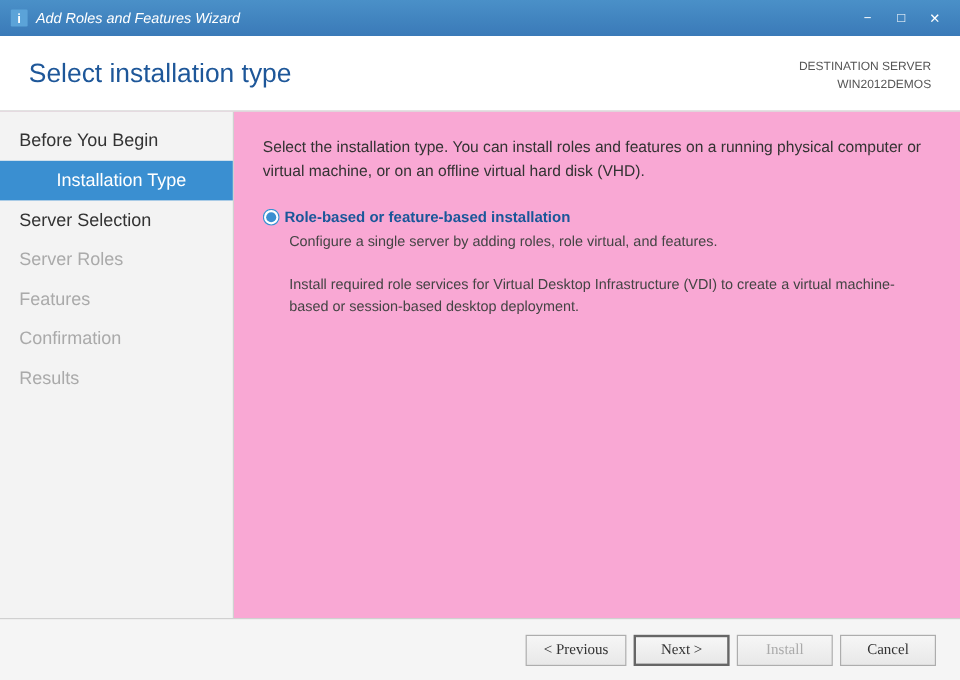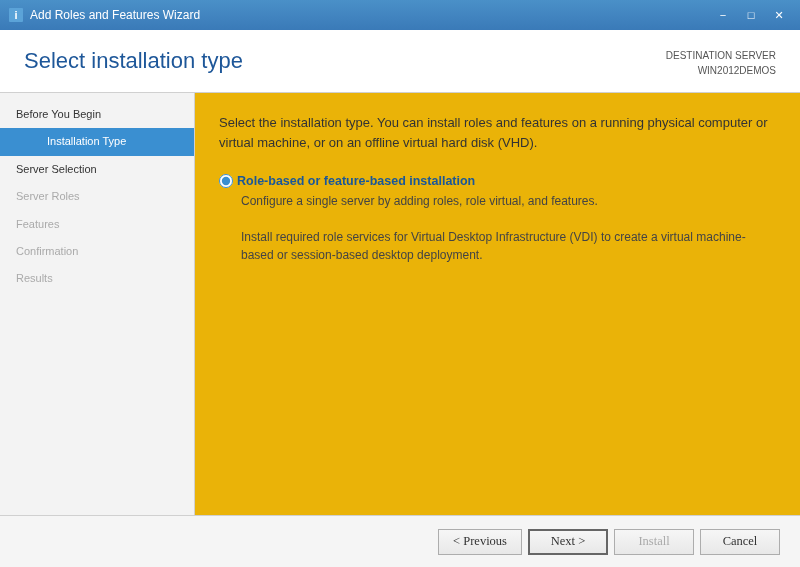--- a/index.html
+++ b/index.html
@@ -23,41 +23,42 @@
       color: white;
     }
     .titlebar-left {
       display: flex;
       align-items: center;
       gap: 6px;
     }
     .titlebar-title {
       font-size: 12px;
       font-weight: normal;
+      font-style: italic;
     }
     .titlebar-controls {
       display: flex;
       gap: 2px;
     }
     .titlebar-btn {
       width: 26px;
       height: 20px;
       background: transparent;
       border: none;
       color: white;
       cursor: pointer;
       display: flex;
       align-items: center;
       justify-content: center;
       font-size: 11px;
     }
 
     
     .dialog {
-      background: #eab308;
+      background: #f9a8d4;
       width: 800px;
       height: 537px;
       display: flex;
       flex-direction: column;
     }
 
     
     .header {
       background: #ffffff;
       padding: 18px 24px 14px 24px;
@@ -88,21 +89,21 @@
 
     
     .sidebar {
       width: 195px;
       background: #f3f3f3;
       border-right: 1px solid #d0d0d0;
       padding: 8px 0;
     }
     .sidebar-item {
       padding: 6px 16px;
-      font-size: 11px;
+      font-size: 15px;
       cursor: pointer;
       color: #333;
       line-height: 1.4;
     }
     .sidebar-item.active {
       background: #3a8fd1;
       color: white;
       padding-left: 47px;
     }
     .sidebar-item.disabled {

